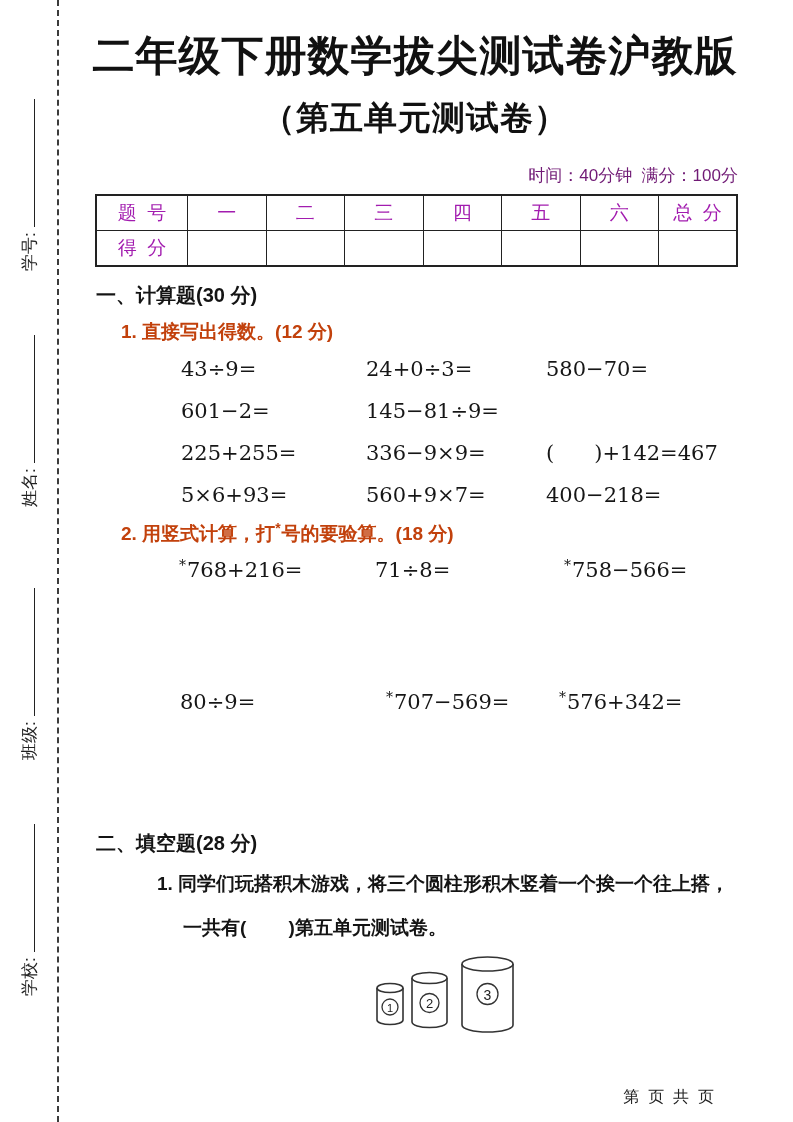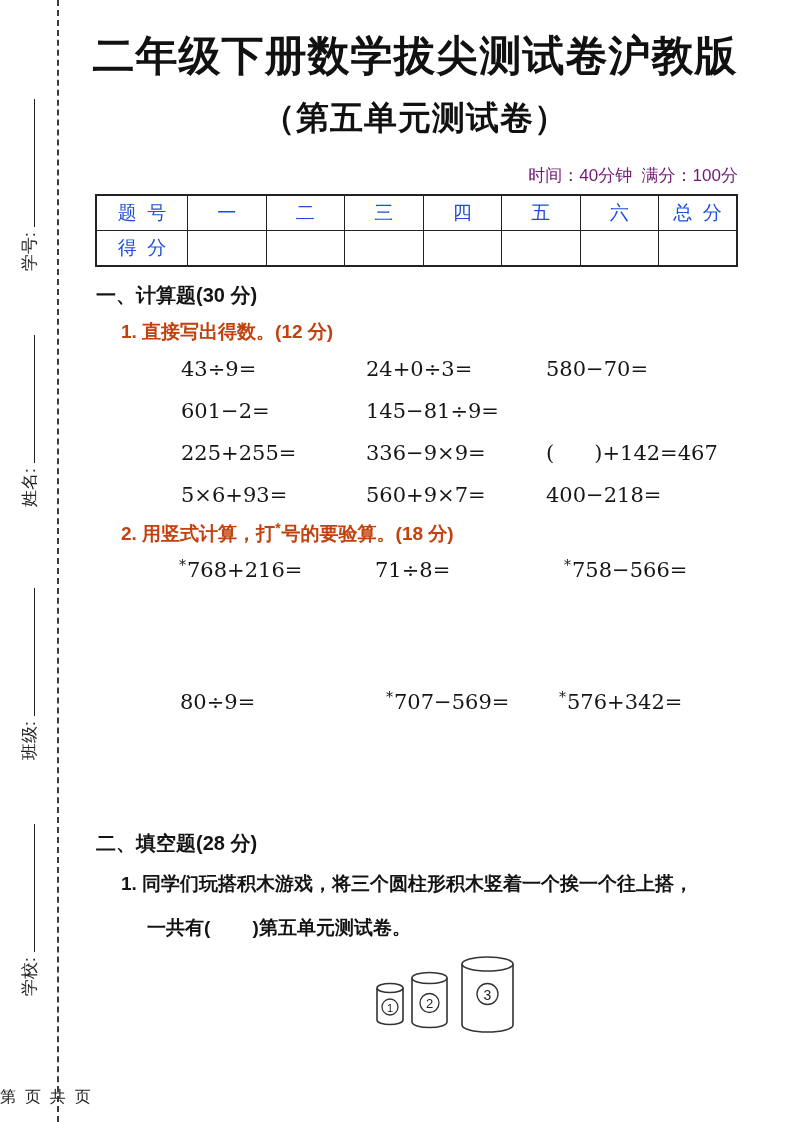--- a/index.html
+++ b/index.html
@@ -19,32 +19,32 @@
   
   .title{position:absolute;left:75px;width:680px;top:28px;text-align:center;
     font-size:42px;font-weight:bold;letter-spacing:1px;white-space:nowrap;color:#111;}
   .subtitle{position:absolute;left:75px;width:680px;top:96px;text-align:center;
     font-size:33px;font-weight:bold;letter-spacing:1px;white-space:nowrap;color:#111;}
   .exam-info{position:absolute;right:55px;top:164px;font-size:17px;white-space:pre;color:#701a75;}
   
   .score-table{position:absolute;left:95px;top:194px;width:643px;
     border-collapse:collapse;table-layout:fixed;border:2.5px solid #222;}
   .score-table td{border:1.5px solid #222;height:34px;text-align:center;
-    font-size:19px;white-space:pre;padding:0;color:#1d4ed8;}
+    font-size:19px;white-space:pre;padding:0;color:#a21caf;}
   .score-table td.rowlabel{width:90px;}
   
   .sec-heading{position:absolute;font-size:20px;font-weight:bold;white-space:pre;color:#141414;}
   .sub-heading{position:absolute;font-size:19px;font-weight:bold;white-space:pre;color:#c2410c;}
   .prob-row{position:absolute;left:95px;width:660px;height:30px;}
   .prob{position:absolute;font-family:"DejaVu Serif","Liberation Serif",serif;
     font-size:21px;white-space:pre;color:#161616;margin-left:36px;}
   .star{display:inline-block;font-size:14px;position:relative;top:-7px;margin-right:1px;}
-  .q-line{position:absolute;font-size:19px;font-weight:bold;white-space:pre;color:#141414;}
+  .q-line{position:absolute;font-size:19px;font-weight:bold;white-space:pre;color:#141414;margin-left:36px;}
   .cylinders{position:absolute;left:365px;top:950px;}
-  .footer{position:absolute;left:0;width:714px;top:1087px;text-align:left;
+  .footer{position:absolute;left:0;width:714px;top:1087px;text-align:right;
     font-size:16px;white-space:pre;color:#222;}
 </style>
 </head>
 <body>
 
 <div class="page">
 
   <div class="seal-line"></div>
 
   <div class="margin-field" style="top:164px">

